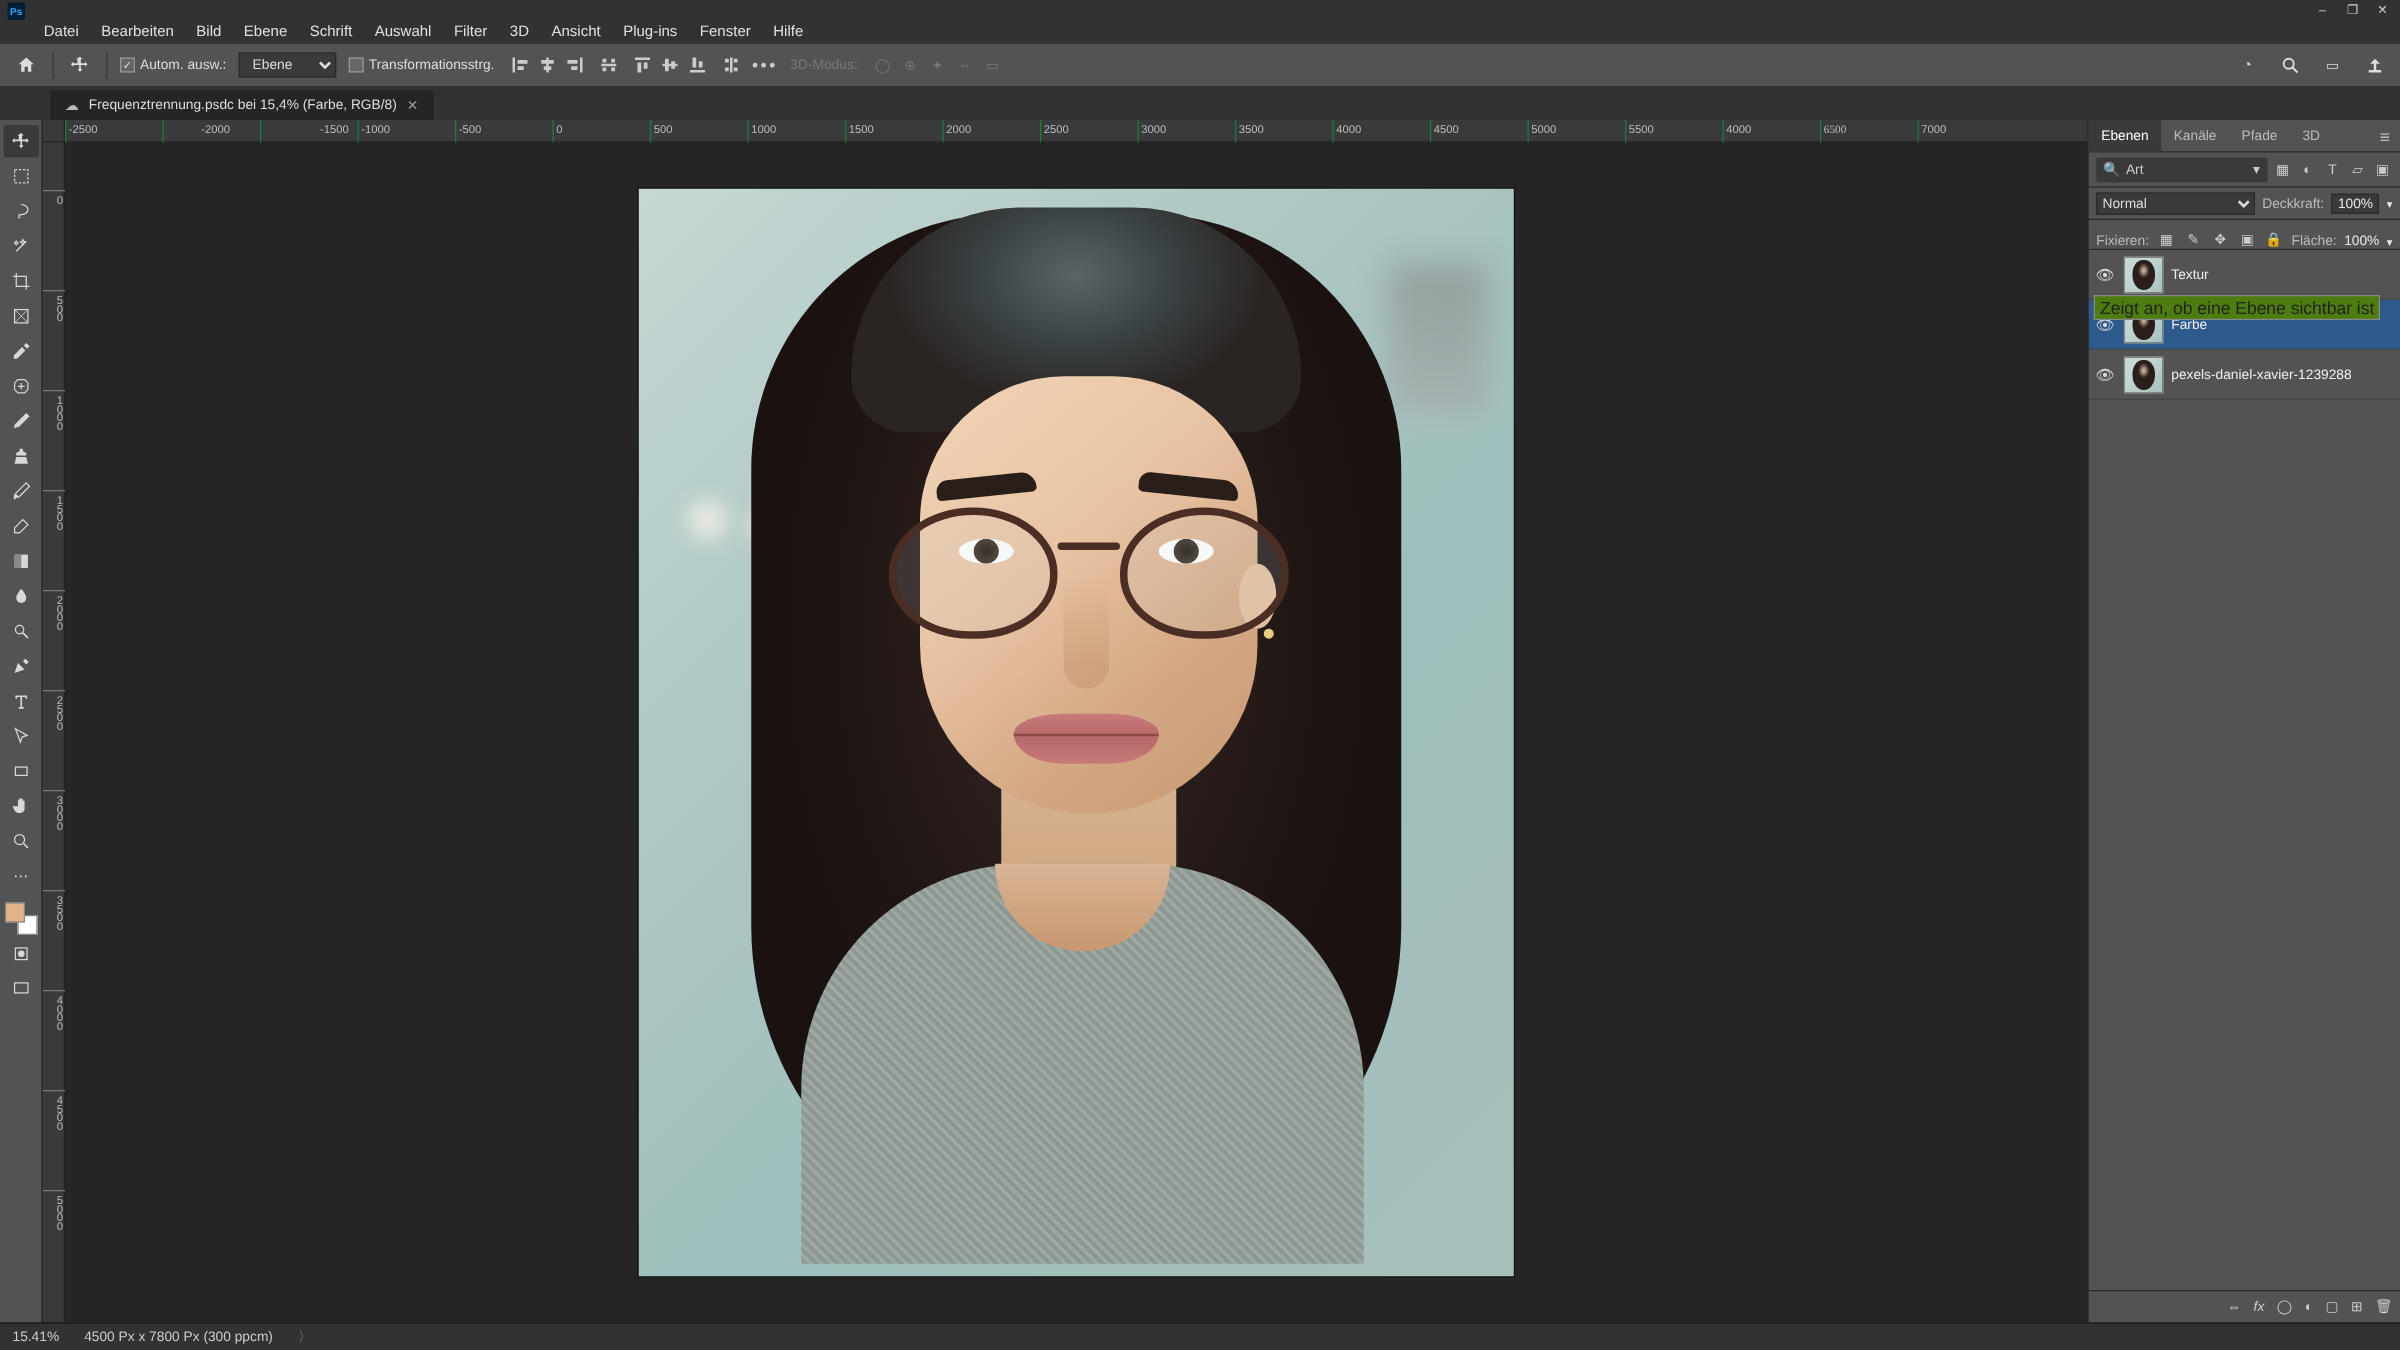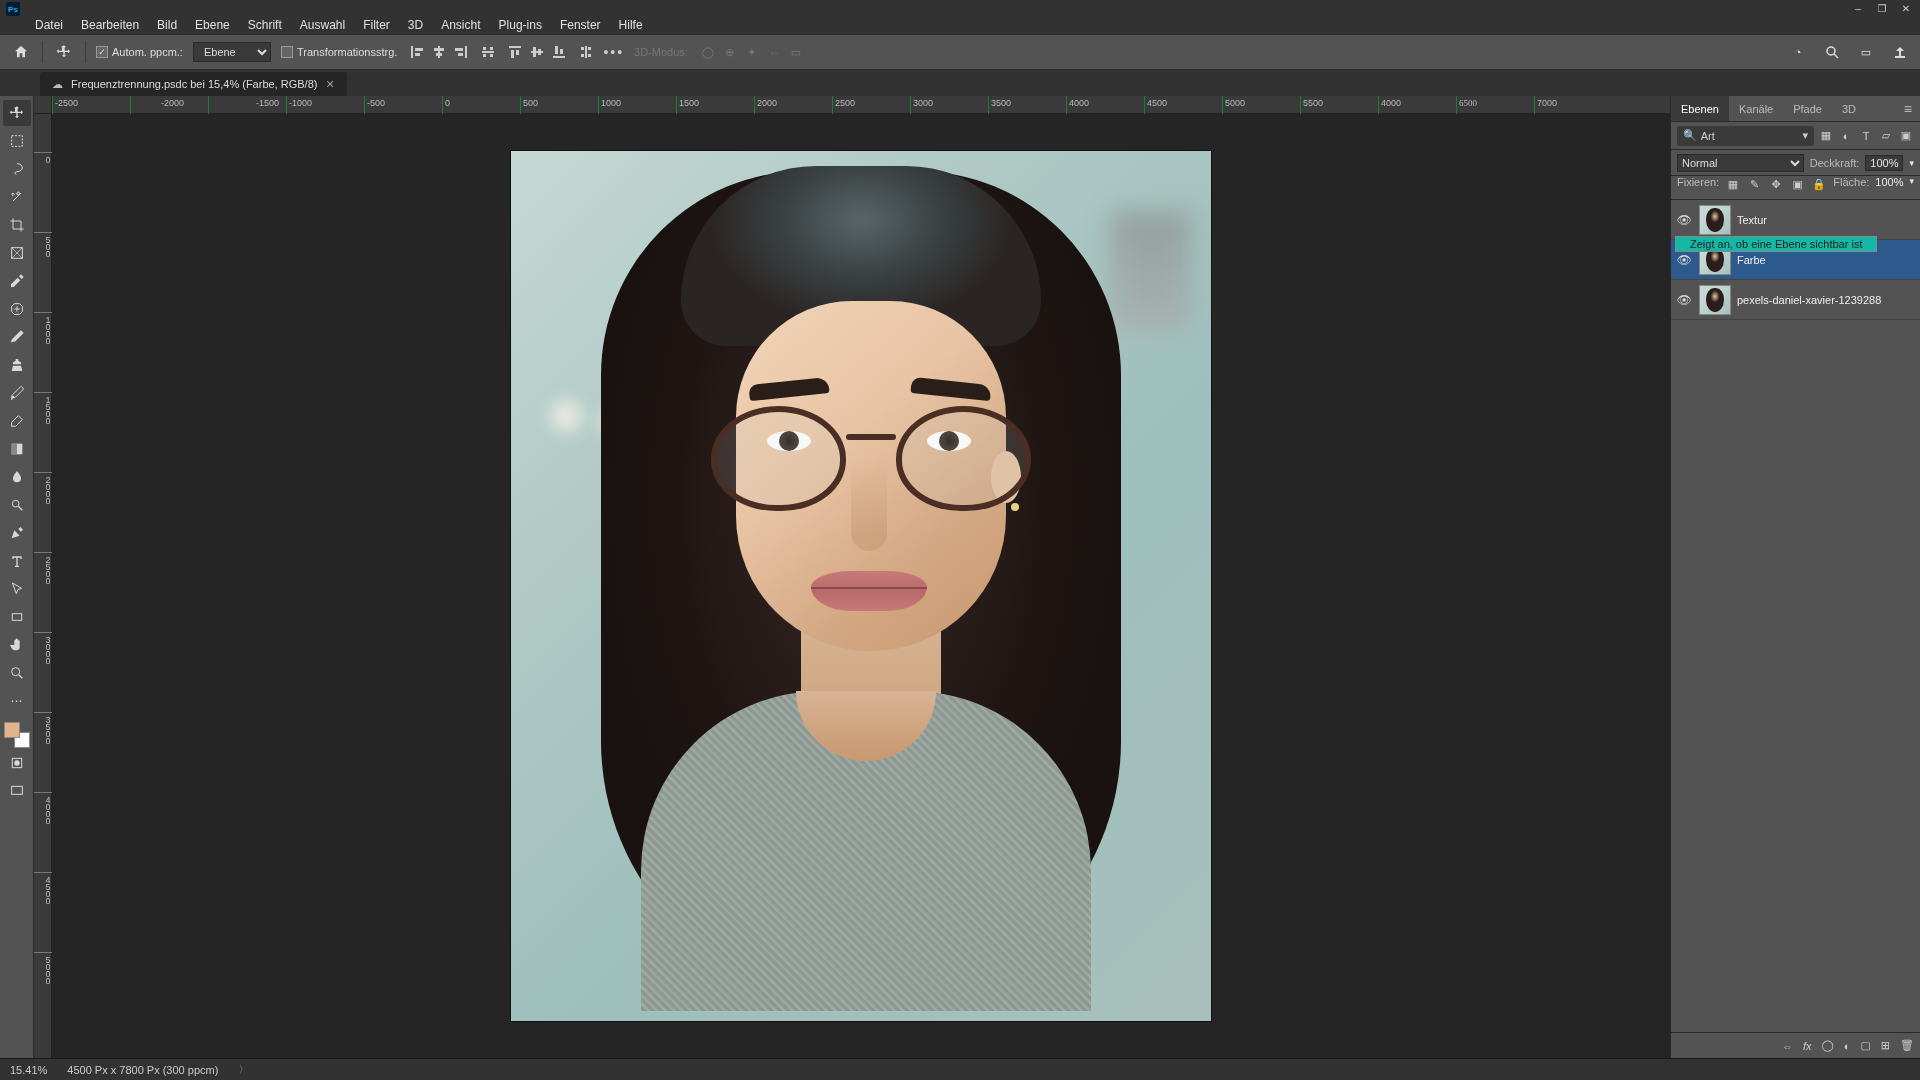--- a/index.html
+++ b/index.html
@@ -102,34 +102,34 @@
 
 .rp-search { height:28px; display:flex; align-items:center; padding:0 6px; gap:4px; border-bottom:1px solid #2a2a2a; }
 .rp-search .sbox { flex:1; display:flex; align-items:center; gap:4px; background:#3a3a3a; height:20px; padding:0 6px; border-radius:2px; font-size:11px; color:#ccc; }
 .rp-search .ic { width:16px; height:16px; display:flex; align-items:center; justify-content:center; font-size:11px; color:#ccc; }
 
 .rp-blend { height:26px; display:flex; align-items:center; padding:0 6px; gap:6px; font-size:11px; border-bottom:1px solid #2a2a2a; }
 .rp-blend select { flex:1; background:#3a3a3a; color:#ddd; border:1px solid #2a2a2a; height:18px; font-size:11px; }
 .rp-blend .lbl { color:#bbb; }
 .rp-blend .val { background:#3a3a3a; padding:1px 4px; border:1px solid #2a2a2a; }
 
-.rp-lock { height:24px; display:flex; align-items:flex-start; padding:0 6px; gap:6px; font-size:11px; border-bottom:1px solid #2a2a2a; }
+.rp-lock { height:24px; display:flex; align-items:flex-end; padding:0 6px; gap:6px; font-size:11px; border-bottom:1px solid #2a2a2a; }
 .rp-lock .lbl { color:#bbb; }
 .rp-lock .ic { width:16px; height:16px; display:flex; align-items:center; justify-content:center; font-size:11px; color:#ccc; }
 
 .rp-layers { flex:1; overflow:auto; }
 .layer { height:40px; display:flex; align-items:center; gap:6px; padding:0 4px; border-bottom:1px solid #444; position:relative; font-size:11px; }
 .layer.sel { background:#2d5a8c; }
 .layer .eye { width:18px; text-align:center; font-size:12px; color:#ddd; }
 .layer .thumb { width:32px; height:30px; border:1px solid #888; position:relative; overflow:hidden; }
 .layer .face-th { position:absolute; inset:0; background:linear-gradient(135deg,#c5d8d4 30%,#a8c0bc 100%); }
 .layer .face-th::after { content:""; position:absolute; left:20%; top:10%; width:60%; height:85%; background:radial-gradient(ellipse 50% 50% at 50% 35%,#e8c4a4 0%,#2a1e1c 50%); border-radius:46% 46% 50% 50%; }
 .layer .name { color:#eee; }
 
-.tooltip { position:absolute; left:4px; top:36px; background:#14b8a6; color:#222; border:1px solid #888; padding:1px 14px; font-size:11px; z-index:10; white-space:nowrap; }
+.tooltip { position:absolute; left:4px; top:36px; background:#4d7c0f; color:#222; border:1px solid #888; padding:1px 4px; font-size:14px; z-index:10; white-space:nowrap; }
 
 .rp-bottom { height:26px; border-top:1px solid #2a2a2a; display:flex; align-items:center; justify-content:flex-end; padding:0 6px; gap:10px; font-size:11px; color:#ccc; }
 
 
 .status { position:absolute; left:0; right:0; bottom:0; height:22px; background:#323232; display:flex; align-items:center; padding:0 10px; gap:20px; font-size:11px; color:#ccc; border-top:1px solid #1a1a1a; }
 .status .carat { color:#888; }
 
 svg { display:block; }
 </style>
 </head>
@@ -165,21 +165,21 @@
     </div>
   <div class="sep"></div>
   <div class="tool-ico">
       <svg viewBox="0 0 24 24" width="16" height="16">
         <path fill="#ddd" d="M12 2l3 3h-2v5h5V8l3 3-3 3v-2h-5v5h2l-3 3-3-3h2v-5H4v2l-3-3 3-3v2h5V5H7z"></path>
       </svg>
     </div>
   <div class="sep"></div>
   <div class="chk">
     <span class="box">✓</span>
-    <span>Autom. ppcm.:</span>
+    <span>Autom. ausw.:</span>
   </div>
   <select><option>Ebene</option></select>
   <div class="chk">
     <span class="box"></span>
     <span>Transformationsstrg.</span>
   </div>
   <div class="align-grp">
     <div class="al">
         <svg width="14" height="14">
           <path fill="#ccc" d="M1 1h2v12H1zM5 3h8v3H5zM5 8h5v3H5z"></path>

